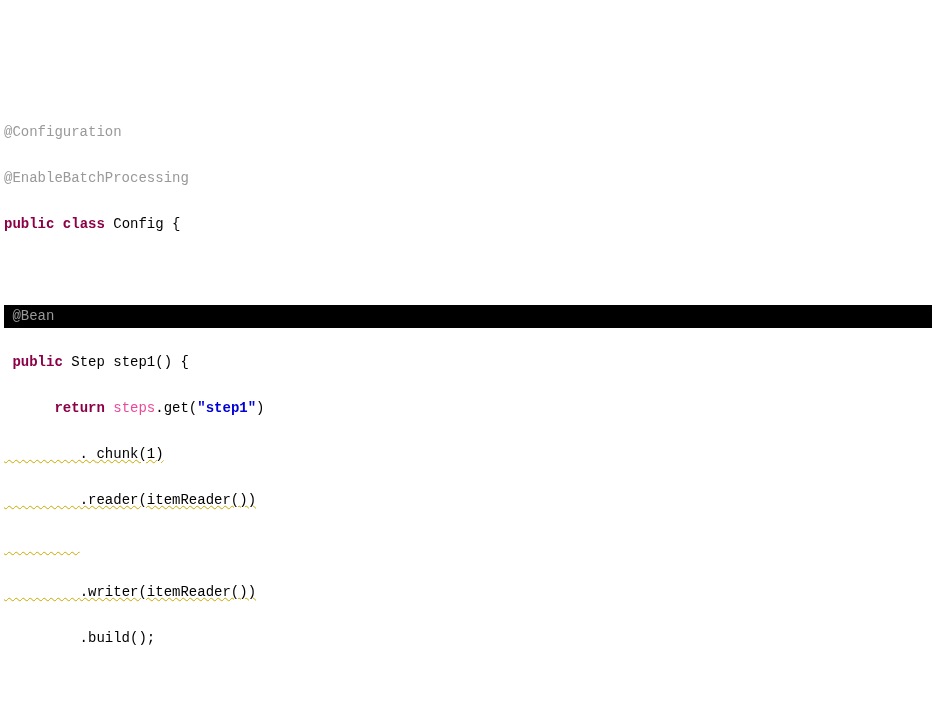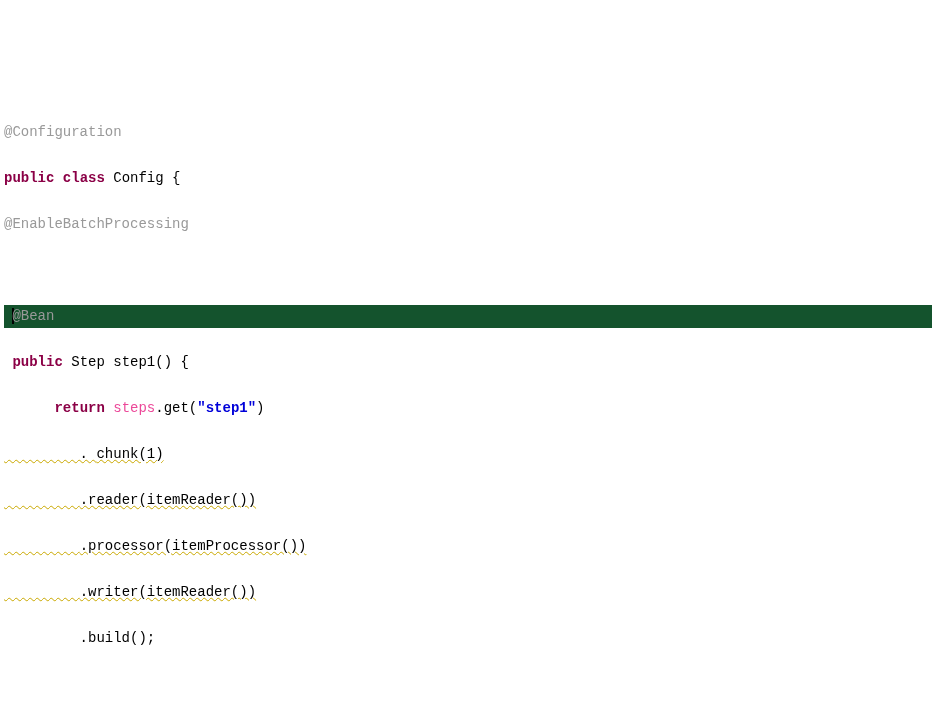--- a/index.html
+++ b/index.html
@@ -13,21 +13,21 @@
       white-space: pre;
     }
     .code-container {
       position: relative;
     }
     .line {
       display: block;
       min-height: 23px;
     }
     .hl {
-      background-color: #14532d;
+      background-color: #000000;
       display: block;
       width: 100%;
     }
     .cursor {
       display: inline-block;
       width: 2px;
       height: 16px;
       background: #000;
       vertical-align: text-bottom;
       margin-right: -2px;
@@ -53,29 +53,29 @@
       text-decoration-thickness: 1px;
     }
   </style>
 </head>
 <body>
 
 
 
 <div class="code-container">
 <span class="line"><span class="annotation">@Configuration</span></span>
+<span class="line"><span class="annotation">@EnableBatchProcessing</span></span>
 <span class="line"><span class="keyword">public</span> <span class="keyword">class</span> <span>Config</span><span> {</span></span>
-<span class="line"><span class="annotation">@EnableBatchProcessing</span></span>
 <span class="line"> </span>
 <span class="line hl"> <span class="cursor"></span><span class="annotation">@Bean</span></span>
 <span class="line"> <span class="keyword">public</span> <span>Step</span> <span>step1</span><span>() {</span></span>
 <span class="line">      <span class="keyword">return</span> <span class="field">steps</span><span>.get(</span><span class="string">"step1"</span><span>)</span></span>
 <span class="line"><span class="squiggle">         . </span><span class="squiggle">chunk(1)</span></span>
 <span class="line"><span class="squiggle">         </span><span class="squiggle">.reader(itemReader())</span></span>
-<span class="line"><span class="squiggle">         </span><span class="squiggle">.processor(itemProcessor())</span></span>
+<span class="line"><span class="squiggle">         </span></span>
 <span class="line"><span class="squiggle">         </span><span class="squiggle">.writer(itemReader())</span></span>
 <span class="line"><span>         .build();</span></span>
 
 
 
 
 
 
 
 

